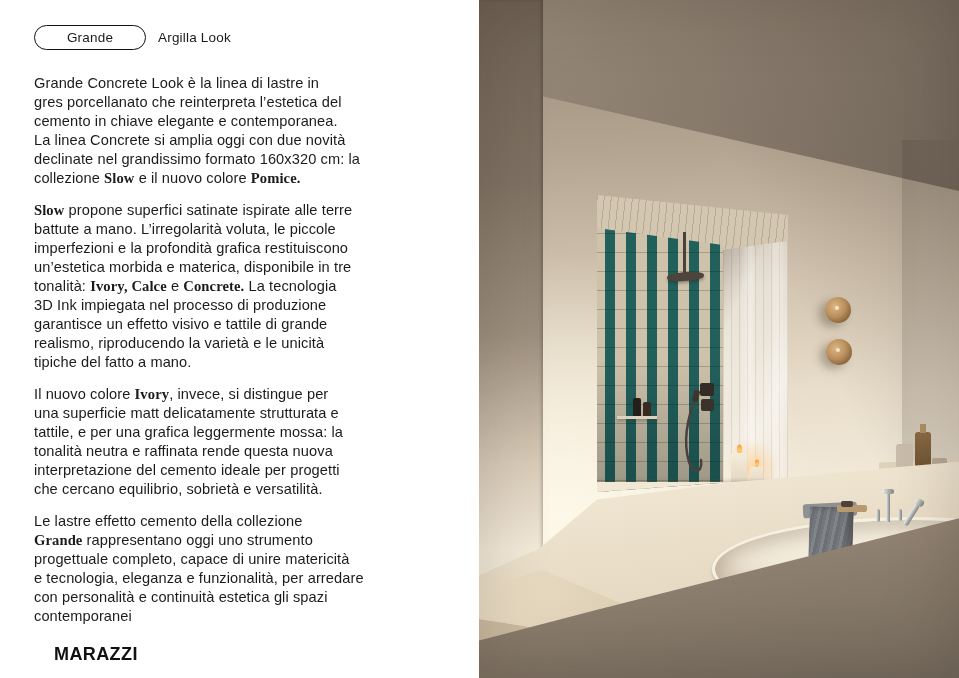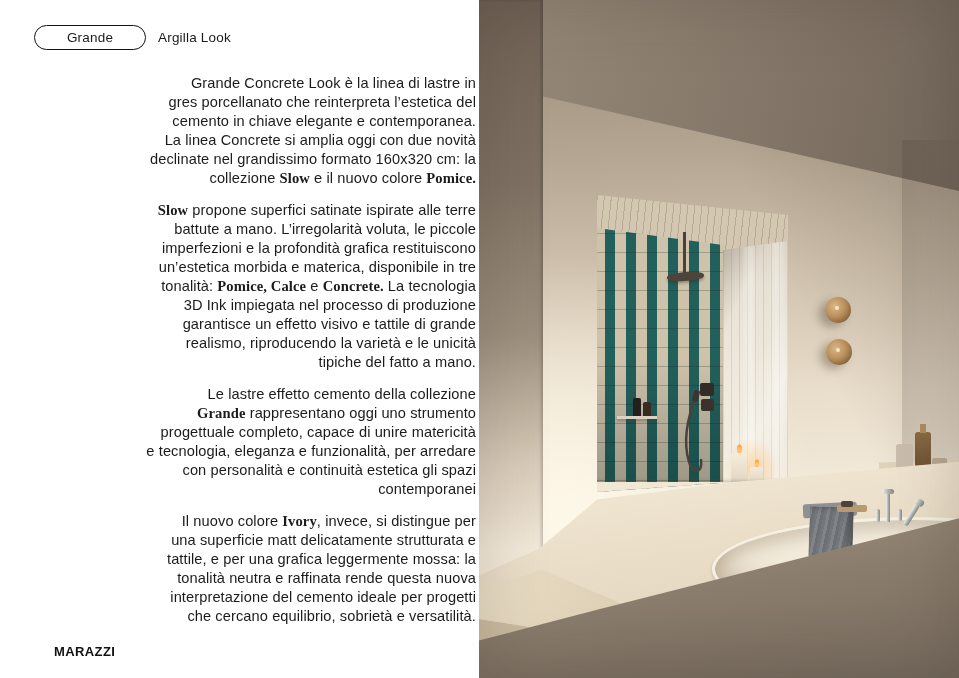--- a/index.html
+++ b/index.html
@@ -6,24 +6,24 @@
   .page{position:relative;width:959px;height:678px;background:#ffffff;overflow:hidden;
         font-family:"Liberation Sans",sans-serif;color:#1b1b1b;}
 
   
   .content{position:absolute;left:34px;top:25px;width:442px;}
   .header{display:flex;align-items:center;}
   .pill{border:1.3px solid #121212;border-radius:13px;width:112px;height:25px;
         display:flex;align-items:center;justify-content:center;box-sizing:border-box;}
   .pill span{font-size:13.5px;letter-spacing:.2px;}
   .subtitle{margin-left:12px;font-size:13.5px;letter-spacing:.2px;}
-  #body-text{margin-top:24px;text-align:right;}
+  #body-text{margin-top:24px;}
   #body-text p{white-space:pre-line;margin:0 0 13px 0;font-size:14.6px;line-height:19px;letter-spacing:.1px;}
   #body-text strong{font-weight:700;font-family:Liberation Serif, serif;}
-  .brand{position:absolute;left:34px;top:644px;font-size:13px;font-weight:800;letter-spacing:.4px;color:#111;padding-left:20px;}
+  .brand{position:absolute;left:34px;top:644px;font-size:18px;font-weight:800;letter-spacing:.4px;color:#111;padding-left:20px;}
 
   
   .photo{position:absolute;left:479px;top:0;width:480px;height:678px;overflow:hidden;background:var(--wall_beige,#d9cbb6);}
   .photo *{position:absolute;}
   .wall{inset:0;background:linear-gradient(178deg,#9a8b79 0%,#b3a491 22%,#cfc1ad 40%,#e9decb 58%,#f5ecdc 75%,#efe5d3 100%);}
   .wall-light{inset:0;background:radial-gradient(circle at 17% 76%,rgba(255,250,235,.85),rgba(255,250,235,0) 40%);}
   .wall-shade{inset:0;background:linear-gradient(245deg,rgba(75,64,53,.30),rgba(75,64,53,0) 38%);}
   .ceiling{inset:0;background:linear-gradient(102deg,#978a7a 0%,#837668 50%,#6c6156 95%);
            clip-path:polygon(0 0,100% 0,100% 191px,62px 96px);}
   .left-wall{left:0;top:0;width:64px;height:610px;
@@ -142,37 +142,37 @@
         <p><span>Grande Concrete Look è la linea di lastre in
 gres porcellanato che reinterpreta l’estetica del
 cemento in chiave elegante e contemporanea.
 La linea Concrete si amplia oggi con due novità
 declinate nel grandissimo formato 160x320 cm: la
 collezione </span><strong>Slow</strong><span> e il nuovo colore </span><strong>Pomice.</strong></p>
         <p><strong>Slow</strong><span> propone superfici satinate ispirate alle terre
 battute a mano. L’irregolarità voluta, le piccole
 imperfezioni e la profondità grafica restituiscono
 un’estetica morbida e materica, disponibile in tre
-tonalità: </span><strong>Pomice, Calce</strong><span> e </span><strong>Concrete.</strong><span> La tecnologia
+tonalità: </span><strong>Ivory, Calce</strong><span> e </span><strong>Concrete.</strong><span> La tecnologia
 3D Ink impiegata nel processo di produzione
 garantisce un effetto visivo e tattile di grande
 realismo, riproducendo la varietà e le unicità
 tipiche del fatto a mano.</span></p>
+        <p><span>Il nuovo colore </span><strong>Ivory</strong><span>, invece, si distingue per
+una superficie matt delicatamente strutturata e
+tattile, e per una grafica leggermente mossa: la
+tonalità neutra e raffinata rende questa nuova
+interpretazione del cemento ideale per progetti
+che cercano equilibrio, sobrietà e versatilità.</span></p>
         <p><span>Le lastre effetto cemento della collezione
 </span><strong>Grande</strong><span> rappresentano oggi uno strumento
 progettuale completo, capace di unire matericità
 e tecnologia, eleganza e funzionalità, per arredare
 con personalità e continuità estetica gli spazi
 contemporanei</span></p>
-        <p><span>Il nuovo colore </span><strong>Ivory</strong><span>, invece, si distingue per
-una superficie matt delicatamente strutturata e
-tattile, e per una grafica leggermente mossa: la
-tonalità neutra e raffinata rende questa nuova
-interpretazione del cemento ideale per progetti
-che cercano equilibrio, sobrietà e versatilità.</span></p>
       </div>
   </div>
 
   <div class="brand">MARAZZI</div>
 
   <div class="photo" style="--teal_tile: #22605c; --cream_tile: #cfc2ab; --wall_beige: #d9cbb6; --ceiling: #7a6f63; --brass: #b98f5c; --towel_gray: #73767b; --tub_ivory: #f3ecdd; --floor_taupe: #8c7e6e;">
     <div class="wall"></div>
     <div class="wall-light"></div>
     <div class="wall-shade"></div>
     <div class="ceiling"></div>

